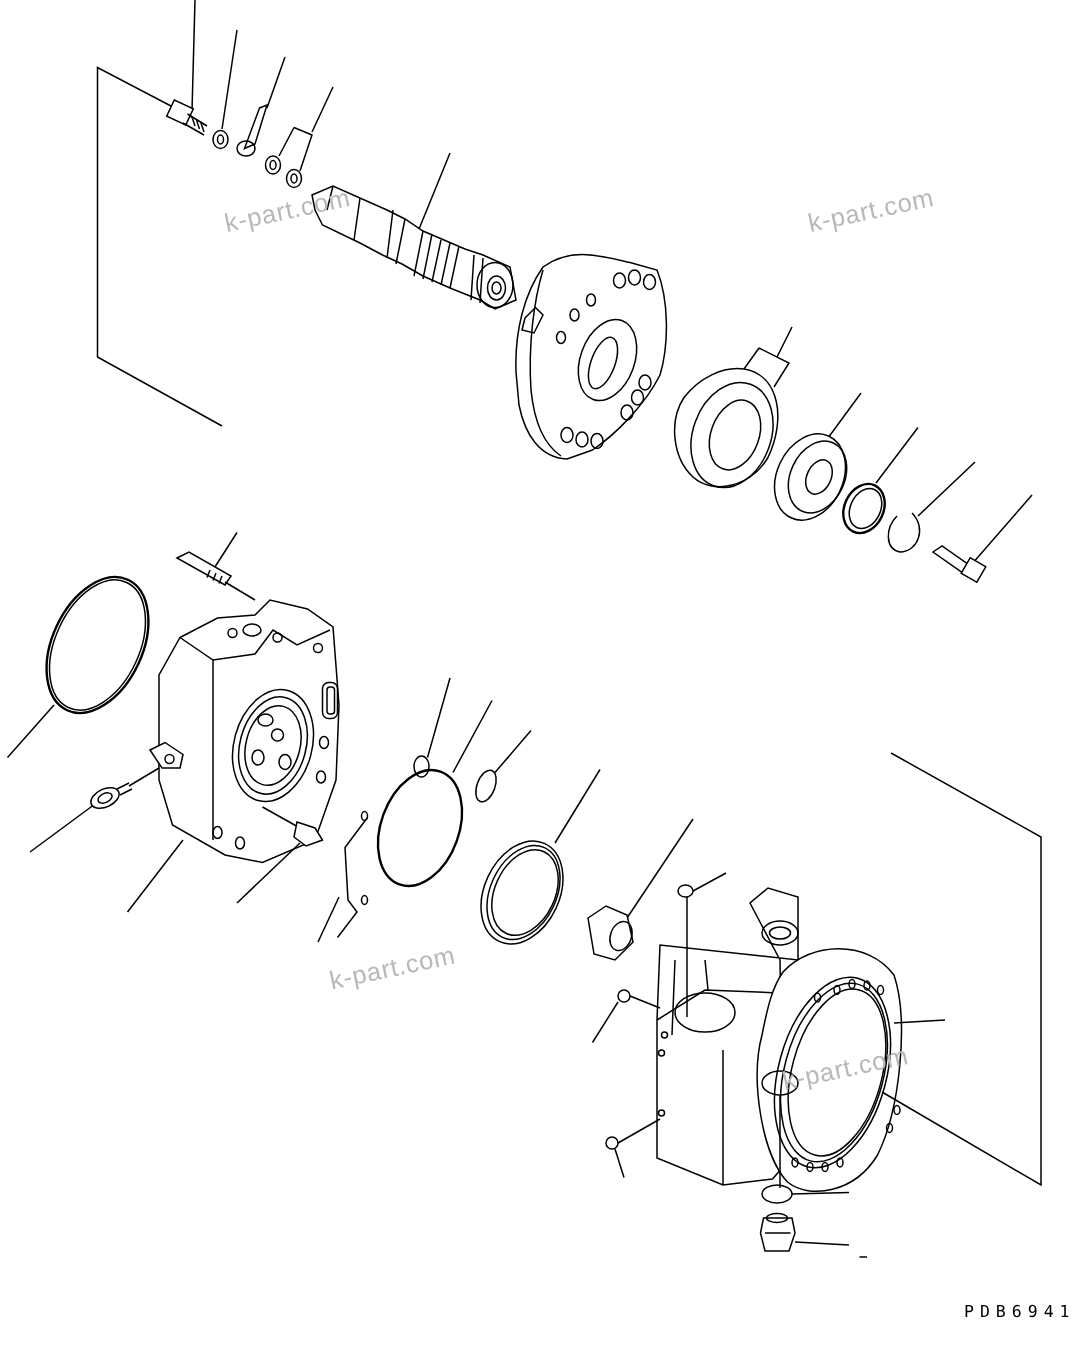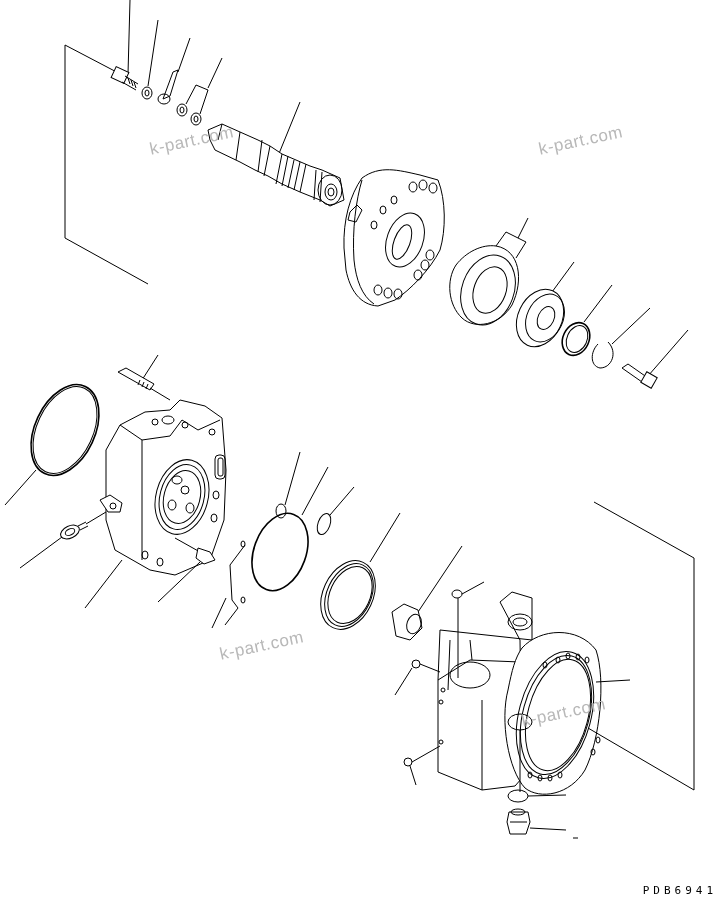--- a/index.html
+++ b/index.html
@@ -3,21 +3,21 @@
 <meta charset="utf-8">
 <style>
   html, body { margin: 0; padding: 0; background: #ffffff; }
   body { width: 725px; height: 905px; position: relative; overflow: hidden; font-family: "DejaVu Sans", sans-serif; }
   #canvas { position: absolute; left: 0; top: 0; width: 725px; height: 905px; }
   svg { position: absolute; left: 0; top: 0; }
   .ln { stroke: #000; stroke-width: 1; fill: none; }
   .thk { stroke: #000; stroke-width: 1.6; fill: none; }
   .fillw { stroke: #000; stroke-width: 1; fill: #fff; }
   .wm { position: absolute; color: #b8b8b8; font-family: "Liberation Sans", sans-serif; font-size: 17px; transform: rotate(-12deg); transform-origin: left top; letter-spacing: 0.5px; white-space: nowrap; }
-  .code { position: absolute; right: 8px; bottom: 8px; font-family: "DejaVu Sans Mono", monospace; font-size: 11px; letter-spacing: 4px; color: #000; }
+  .code { position: absolute; right: 8px; bottom: 24px; font-family: "DejaVu Sans Mono", monospace; font-size: 11px; letter-spacing: 4px; color: #000; }
 </style>
 </head>
 <body>
 
 <div id="canvas">
 
 <svg width="725" height="905" viewBox="0 0 725 905">
 
   <g>
     <polyline class="ln" points="128,78 65,45 65,238 148,284"></polyline>

